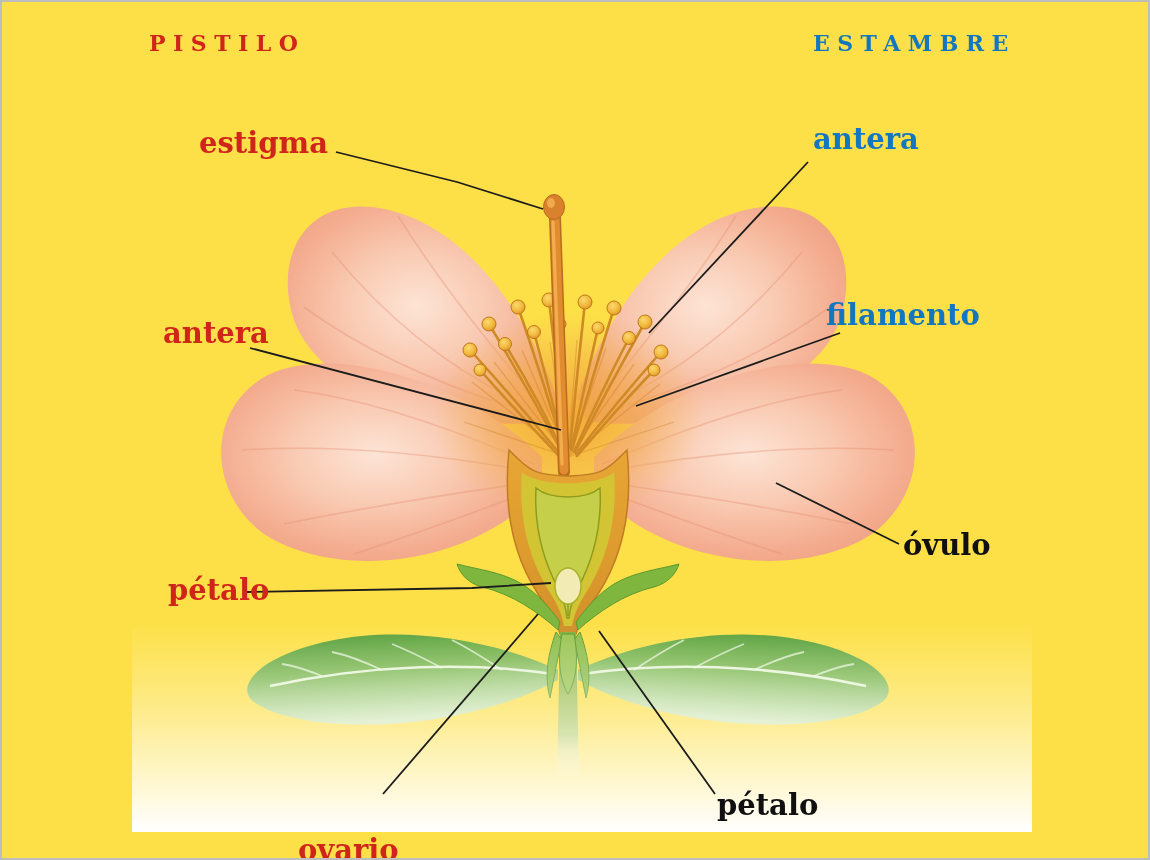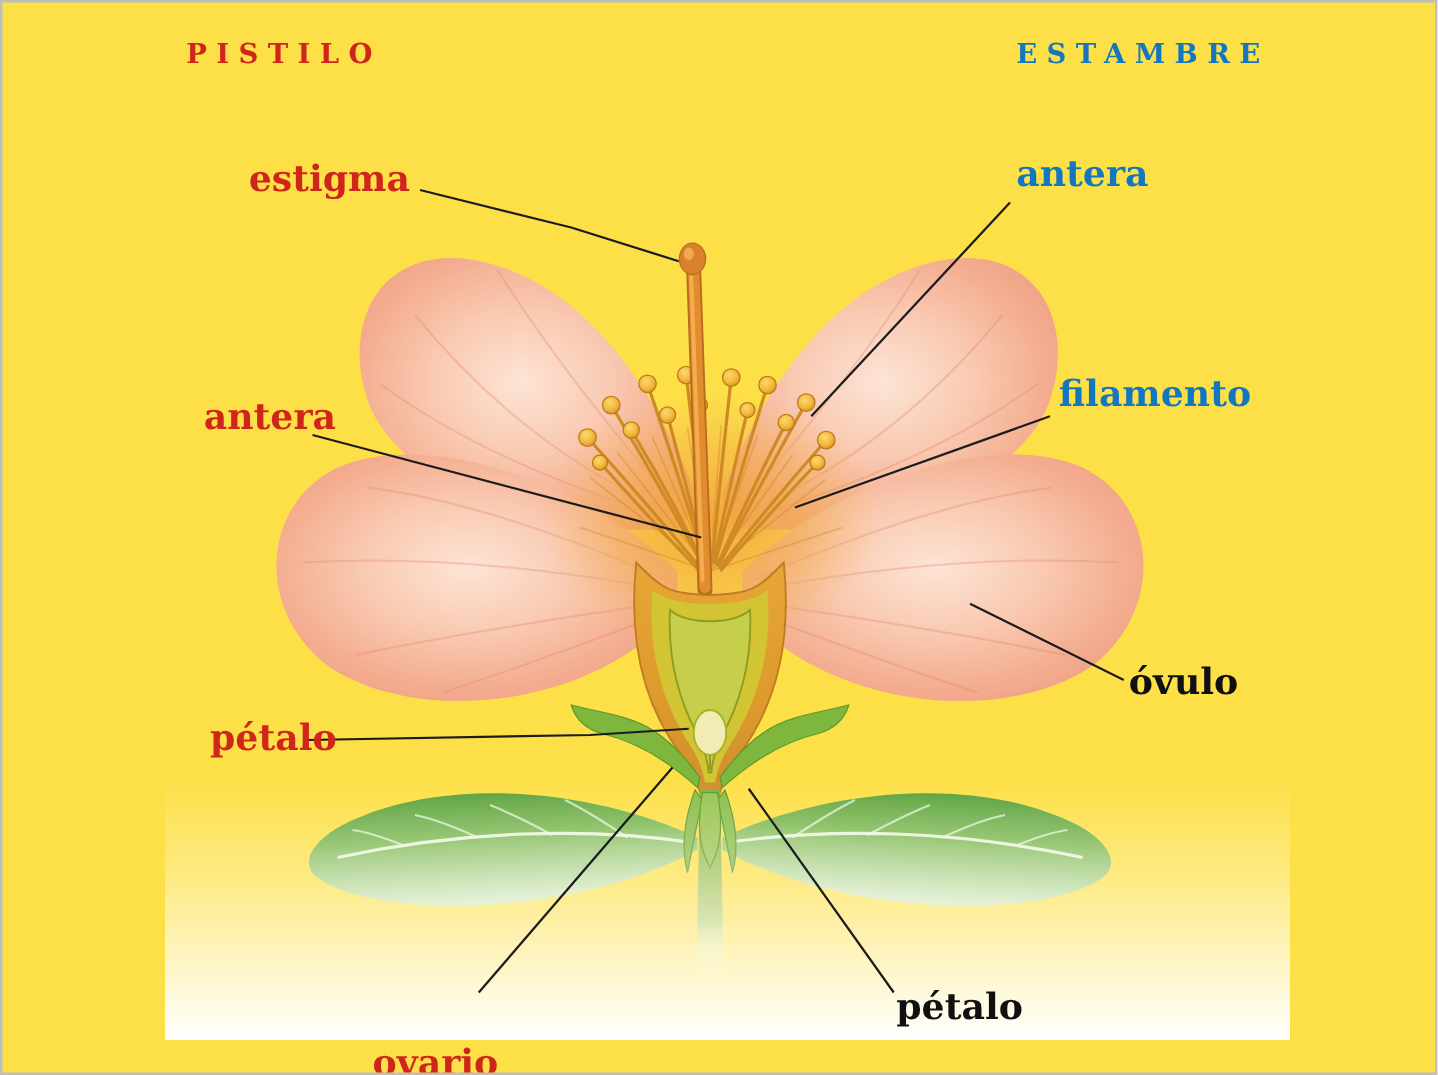--- a/index.html
+++ b/index.html
@@ -185,19 +185,19 @@
       <polyline points="713,792 597,629"></polyline>
     </g>
   </svg>
 
   <div class="hdr red" style="left:147px;top:30px;">PISTILO</div>
   <div class="hdr blue" style="left:811px;top:30px;">ESTAMBRE</div>
 
   <div class="lbl red" style="left:197px;top:127px;">estigma</div>
   <div class="lbl blue" style="left:811px;top:123px;">antera</div>
   <div class="lbl red" style="left:161px;top:317px;">antera</div>
-  <div class="lbl blue" style="left:845px;top:299px;">filamento</div>
+  <div class="lbl blue" style="left:824px;top:299px;">filamento</div>
   <div class="lbl dark" style="left:901px;top:529px;">óvulo</div>
   <div class="lbl red" style="left:166px;top:574px;">pétalo</div>
   <div class="lbl red" style="left:296px;top:834px;">ovario</div>
   <div class="lbl dark" style="left:715px;top:789px;">pétalo</div>
 
 </div>
 
 </body></html>

